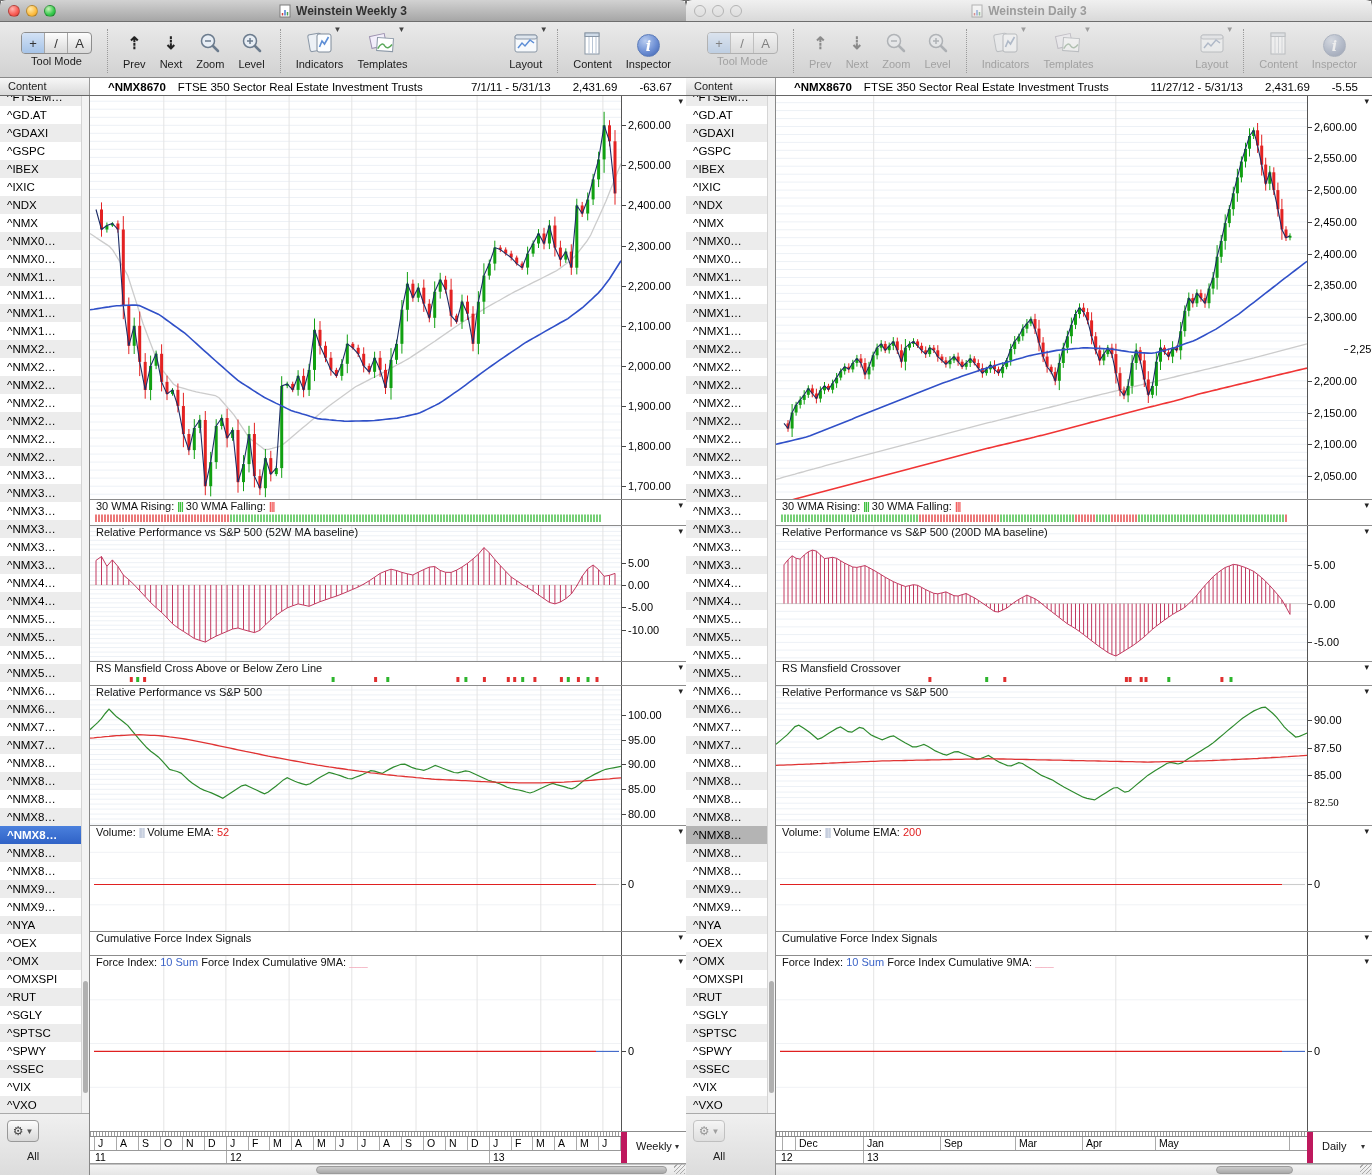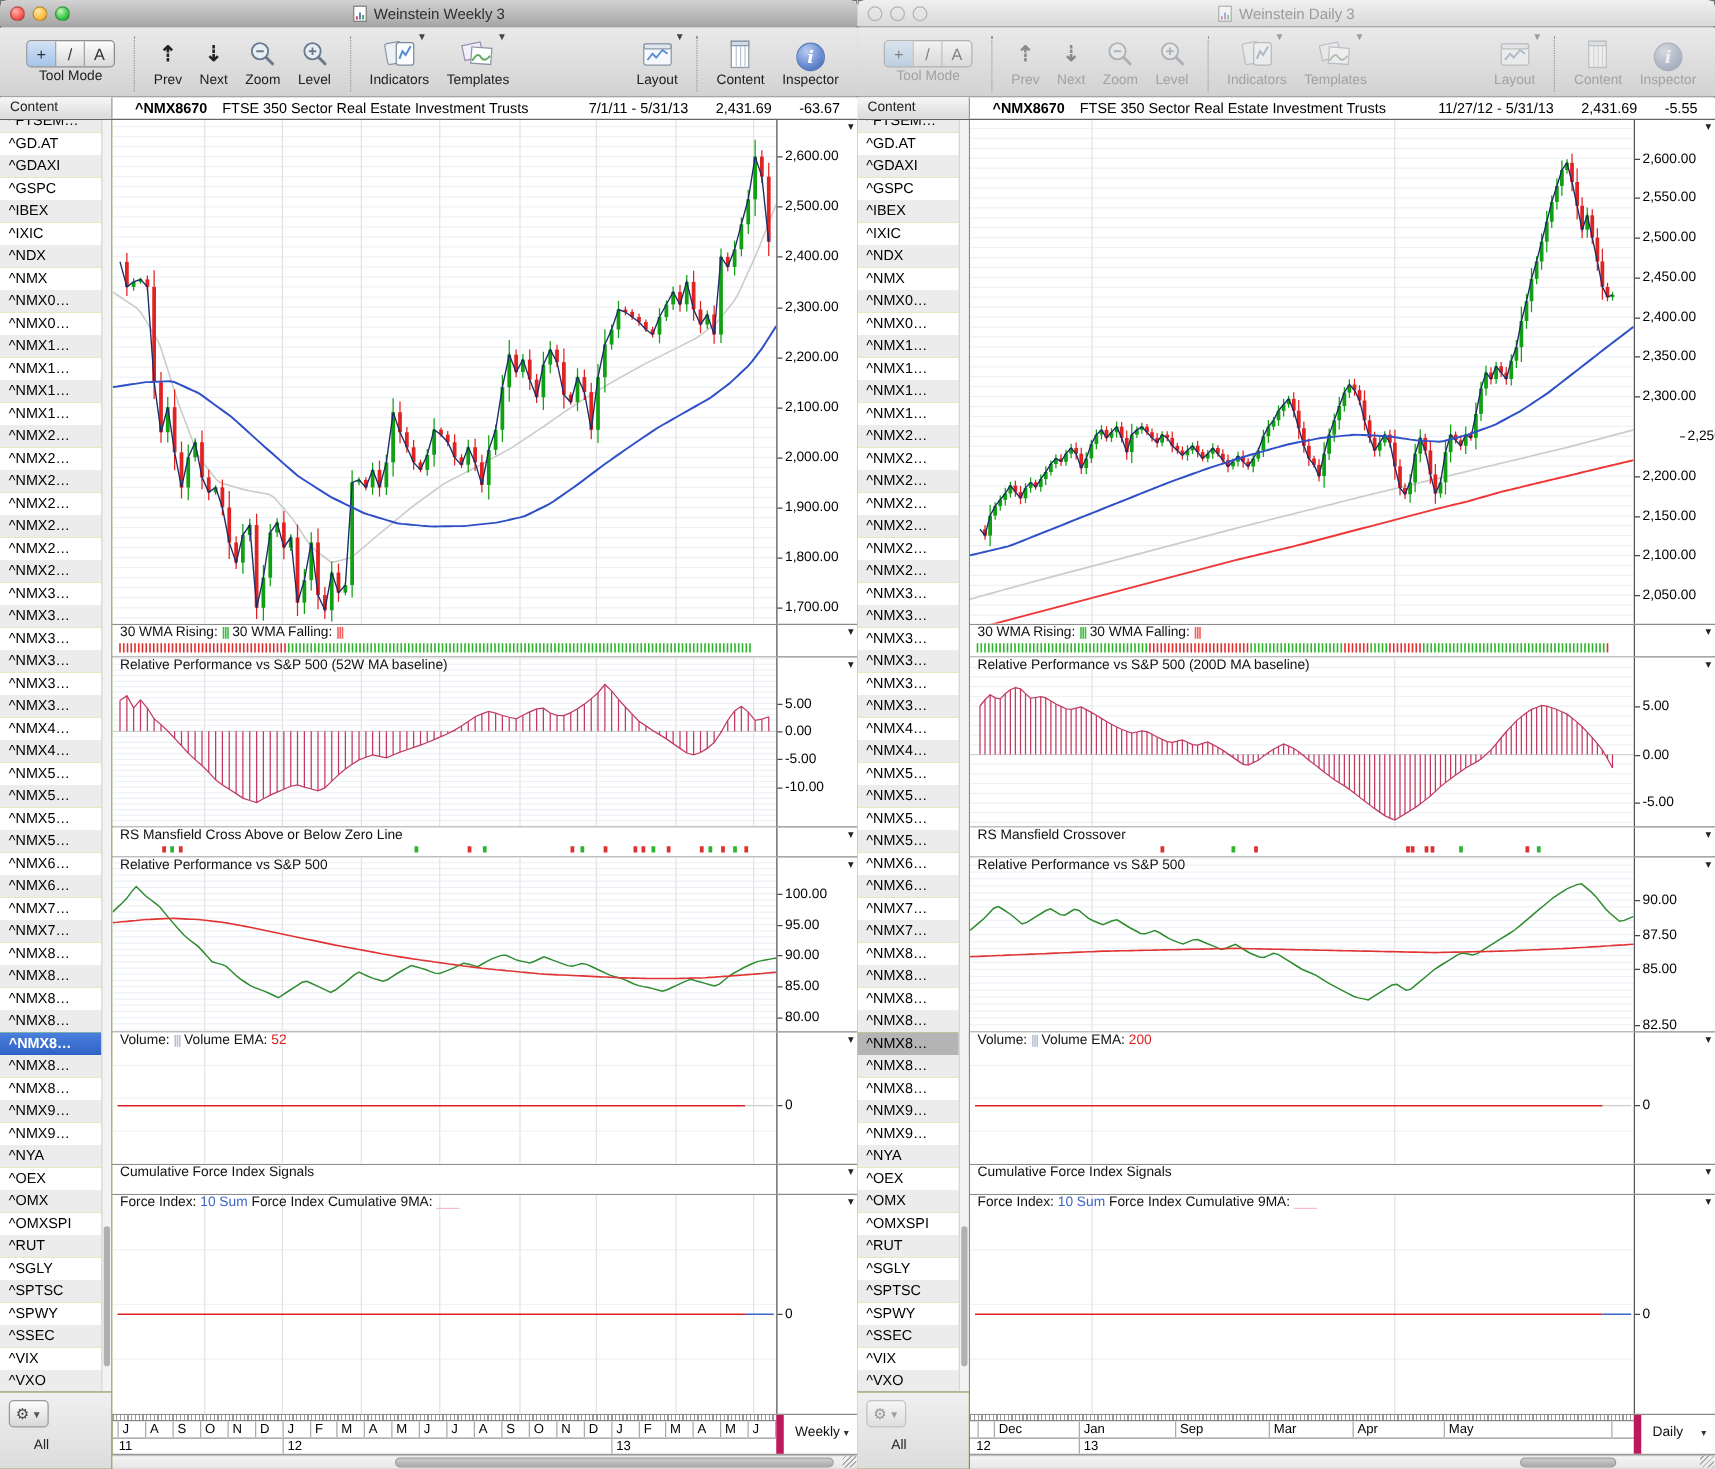--- a/index.html
+++ b/index.html
@@ -16,21 +16,21 @@
   .titlebar { height: 22px; background: linear-gradient(#d2d2d2,#a6a6a6);
     border-bottom: 1px solid #6e6e6e; border-radius: 6px 6px 0 0; position: relative;
     display: flex; align-items: center; justify-content: center; }
   .inactive .titlebar { background: linear-gradient(#f0f0f0,#d9d9d9); }
   .traffic { position: absolute; left: 8px; top: 5px; display: flex; gap: 6px; }
   .light { width: 12px; height: 12px; border-radius: 50%; border: 1px solid rgba(0,0,0,.25); }
   .light.red { background: radial-gradient(circle at 35% 30%, #ffb3ae, #f85a52 60%, #d43a33); }
   .light.yellow { background: radial-gradient(circle at 35% 30%, #ffe9a8, #fdbc40 60%, #df9b28); }
   .light.green { background: radial-gradient(circle at 35% 30%, #c9f2b9, #35c94c 60%, #27a438); }
   .inactive .light { background: transparent; border: 1.5px solid #b4b4b4; }
-  .title { font-size: 12px; font-weight: normal; color: #303030; display: flex; align-items: center; gap: 5px; }
+  .title { font-size: 12px; font-weight: bold; color: #303030; display: flex; align-items: center; gap: 5px; }
   .inactive .title { color: #9b9b9b; }
   .inactive .title svg { opacity: .5; }
 
   
   .toolbar { height: 56px; background: linear-gradient(#eaeaea,#d2d2d2);
     border-bottom: 1px solid #8a8a8a; display: flex; align-items: flex-start; padding: 5px 8px 0 14px; }
   .tb-item { display: flex; flex-direction: column; align-items: center; margin: 0 7px; position: relative; }
   .tb-icon { height: 30px; display: flex; align-items: flex-end; justify-content: center; position: relative; }
   .tb-label { font-size: 11px; color: #1c1c1c; margin-top: 1px; white-space: nowrap; }
   .inactive .tb-label { color: #a2a2a2; }
@@ -56,21 +56,21 @@
   .content-hdr { width: 90px; background: linear-gradient(#f7f7f7,#dadada); border-right: 1px solid #999;
     font-size: 11px; color: #222; padding: 2px 0 0 8px; }
   .chart-hdr { flex: 1; display: flex; align-items: center; font-size: 11.5px; color: #000;
     padding: 0 14px 0 18px; white-space: nowrap; }
   .ch-symbol { font-weight: bold; margin-right: 12px; }
   .ch-name { margin-right: 10px; }
   .ch-right { margin-left: auto; display: flex; gap: 22px; }
 
   
   .main { display: flex; height: 1079px; }
-  .sidebar { width: 90px; position: relative; background: #84cc16; border-right: 1px solid #888; }
+  .sidebar { width: 90px; position: relative; background: #c4b5fd; border-right: 1px solid #888; }
   .sb-list { height: 1017px; overflow: hidden; }
   .sb-row { height: 18px; line-height: 18px; font-size: 11.5px; color: #000; padding-left: 7px;
     white-space: nowrap; overflow: hidden; }
   .sb-row:first-child { margin-top: -8px; }
   .sb-row.even { background: #ececec; }
   .sb-row.odd { background: #fff; }
   .sb-row.sel { background: linear-gradient(#4a80dd,#2f62c6); color: #fff; font-weight: bold; }
   .sb-row.sel-in { background: #b4b4b4; }
   .vsb { position: absolute; top: 0; right: 0; bottom: 62px; width: 8px; background: #f3f3f3;
     border-left: 1px solid #d5d5d5; }
@@ -2026,21 +2026,21 @@
               <line x1="97.7" y1="0" x2="97.7" y2="139" stroke="#e4e4e4"></line>
               <line x1="339.8" y1="0" x2="339.8" y2="139" stroke="#e4e4e4"></line>
               <polyline points="0.0,58.3 3.8,55.1 7.6,51.9 11.4,48.6 15.2,44.6 19.0,40.6 22.8,39.2 26.6,41.6 30.3,44.0 34.1,46.8 37.9,50.0 41.7,53.2 45.5,51.9 49.3,49.5 53.1,47.1 56.9,44.8 60.7,42.4 64.5,41.0 68.3,43.3 72.1,45.7 75.9,46.2 79.6,43.8 83.4,41.4 87.2,42.4 91.0,45.6 94.8,48.7 98.6,50.6 102.4,52.2 106.2,53.8 110.0,52.2 113.8,50.6 117.6,49.8 121.4,52.2 125.2,54.6 129.0,56.8 132.8,58.8 136.5,60.8 140.3,60.9 144.1,59.7 147.9,58.5 151.7,60.2 155.5,62.6 159.3,64.9 163.1,66.5 166.9,68.1 170.7,69.1 174.5,67.5 178.3,65.9 182.1,65.6 185.8,67.2 189.6,68.8 193.4,70.3 197.2,71.9 201.0,73.5 204.8,72.6 208.6,71.0 212.4,69.4 216.2,71.8 220.0,74.2 223.8,76.4 227.6,78.0 231.4,79.6 235.2,79.9 239.0,78.3 242.7,76.7 246.5,77.5 250.3,79.9 254.1,82.3 257.9,84.6 261.7,87.0 265.5,89.4 269.3,91.0 273.1,92.6 276.9,94.3 280.7,96.7 284.5,99.1 288.3,101.3 292.1,103.3 295.8,105.3 299.6,107.3 303.4,109.3 307.2,111.2 311.0,112.3 314.8,113.1 318.6,113.9 322.4,111.5 326.2,109.1 330.0,106.7 333.8,104.3 337.6,102.0 341.4,101.5 345.2,103.9 348.9,106.2 352.7,105.3 356.5,102.1 360.3,98.9 364.1,95.8 367.9,92.6 371.7,89.4 375.5,87.0 379.3,84.6 383.1,82.3 386.9,79.9 390.7,77.5 394.5,76.4 398.3,77.2 402.0,78.0 405.8,76.9 409.6,74.5 413.4,72.1 417.2,69.7 421.0,67.3 424.8,64.9 428.6,62.6 432.4,60.2 436.2,57.6 440.0,54.5 443.8,51.3 447.6,48.1 451.3,44.9 455.1,41.7 458.9,38.6 462.7,35.4 466.5,32.2 470.3,29.7 474.1,27.3 477.9,24.9 481.7,23.3 485.5,21.7 489.3,21.1 493.1,24.3 496.9,27.5 500.7,31.3 504.4,36.0 508.2,40.8 512.0,44.6 515.8,47.8 519.6,51.0 523.4,50.3 527.2,48.7 531.0,47.1" fill="none" stroke="#2e8b2e" stroke-width="1.2"></polyline>
               <polyline points="0.0,79.4 3.8,79.2 7.6,79.1 11.4,78.9 15.2,78.8 19.0,78.6 22.8,78.4 26.6,78.3 30.3,78.1 34.1,78.0 37.9,77.8 41.7,77.6 45.5,77.5 49.3,77.3 53.1,77.2 56.9,77.0 60.7,76.9 64.5,76.7 68.3,76.5 72.1,76.4 75.9,76.2 79.6,76.1 83.4,75.9 87.2,75.7 91.0,75.6 94.8,75.4 98.6,75.3 102.4,75.1 106.2,74.9 110.0,74.9 113.8,74.8 117.6,74.7 121.4,74.6 125.2,74.6 129.0,74.5 132.8,74.4 136.5,74.3 140.3,74.2 144.1,74.2 147.9,74.1 151.7,74.0 155.5,73.9 159.3,73.8 163.1,73.8 166.9,73.7 170.7,73.6 174.5,73.5 178.3,73.4 182.1,73.4 185.8,73.3 189.6,73.2 193.4,73.1 197.2,73.0 201.0,73.0 204.8,72.9 208.6,72.8 212.4,72.7 216.2,72.8 220.0,72.9 223.8,73.0 227.6,73.0 231.4,73.1 235.2,73.2 239.0,73.3 242.7,73.4 246.5,73.4 250.3,73.5 254.1,73.6 257.9,73.7 261.7,73.8 265.5,73.8 269.3,73.9 273.1,74.0 276.9,74.1 280.7,74.2 284.5,74.2 288.3,74.3 292.1,74.4 295.8,74.5 299.6,74.6 303.4,74.6 307.2,74.7 311.0,74.8 314.8,74.9 318.6,74.9 322.4,75.0 326.2,75.1 330.0,75.2 333.8,75.3 337.6,75.3 341.4,75.4 345.2,75.5 348.9,75.6 352.7,75.7 356.5,75.7 360.3,75.8 364.1,75.9 367.9,76.0 371.7,76.1 375.5,76.0 379.3,75.9 383.1,75.8 386.9,75.7 390.7,75.7 394.5,75.6 398.3,75.5 402.0,75.4 405.8,75.3 409.6,75.3 413.4,75.2 417.2,75.1 421.0,75.0 424.8,74.9 428.6,74.8 432.4,74.6 436.2,74.5 440.0,74.3 443.8,74.2 447.6,74.0 451.3,73.8 455.1,73.7 458.9,73.5 462.7,73.4 466.5,73.2 470.3,73.0 474.1,72.9 477.9,72.7 481.7,72.5 485.5,72.2 489.3,72.0 493.1,71.8 496.9,71.5 500.7,71.3 504.4,71.1 508.2,70.8 512.0,70.6 515.8,70.3 519.6,70.1 523.4,69.9 527.2,69.6 531.0,69.4" fill="none" stroke="#e03333" stroke-width="1.3"></polyline>
             </svg><div class="pane-label"><span style="color: rgb(17, 17, 17);">Relative Performance vs S&amp;P 500</span></div></div>
           <div class="vaxis">
             <span class="disc">▾</span>
             <div class="axlbl" style="top: 26.8048px;">90.00</div>
             <div class="axlbl" style="top: 54.6048px;">87.50</div>
             <div class="axlbl" style="top: 82.4048px;">85.00</div>
-            <div class="axlbl" style="top: 127px;">82.50</div>
+            <div class="axlbl" style="top: 109px; font-family: Liberation Serif, serif;">82.50</div>
           </div>
         </div>
         <div class="pane" style="height: 106px;">
           <div class="plot"><svg width="531" height="105" viewBox="0 0 531 105">
               <line x1="0" y1="26.3" x2="531" y2="26.3" stroke="#f0f2f5"></line>
               <line x1="0" y1="52.5" x2="531" y2="52.5" stroke="#f0f2f5"></line>
               <line x1="0" y1="78.8" x2="531" y2="78.8" stroke="#f0f2f5"></line>
               <line x1="97.7" y1="0" x2="97.7" y2="105" stroke="#e4e4e4"></line>
               <line x1="339.8" y1="0" x2="339.8" y2="105" stroke="#e4e4e4"></line>
               <line x1="4" y1="58.5" x2="506.0" y2="58.5" stroke="#e02020" stroke-width="1.2"></line>

